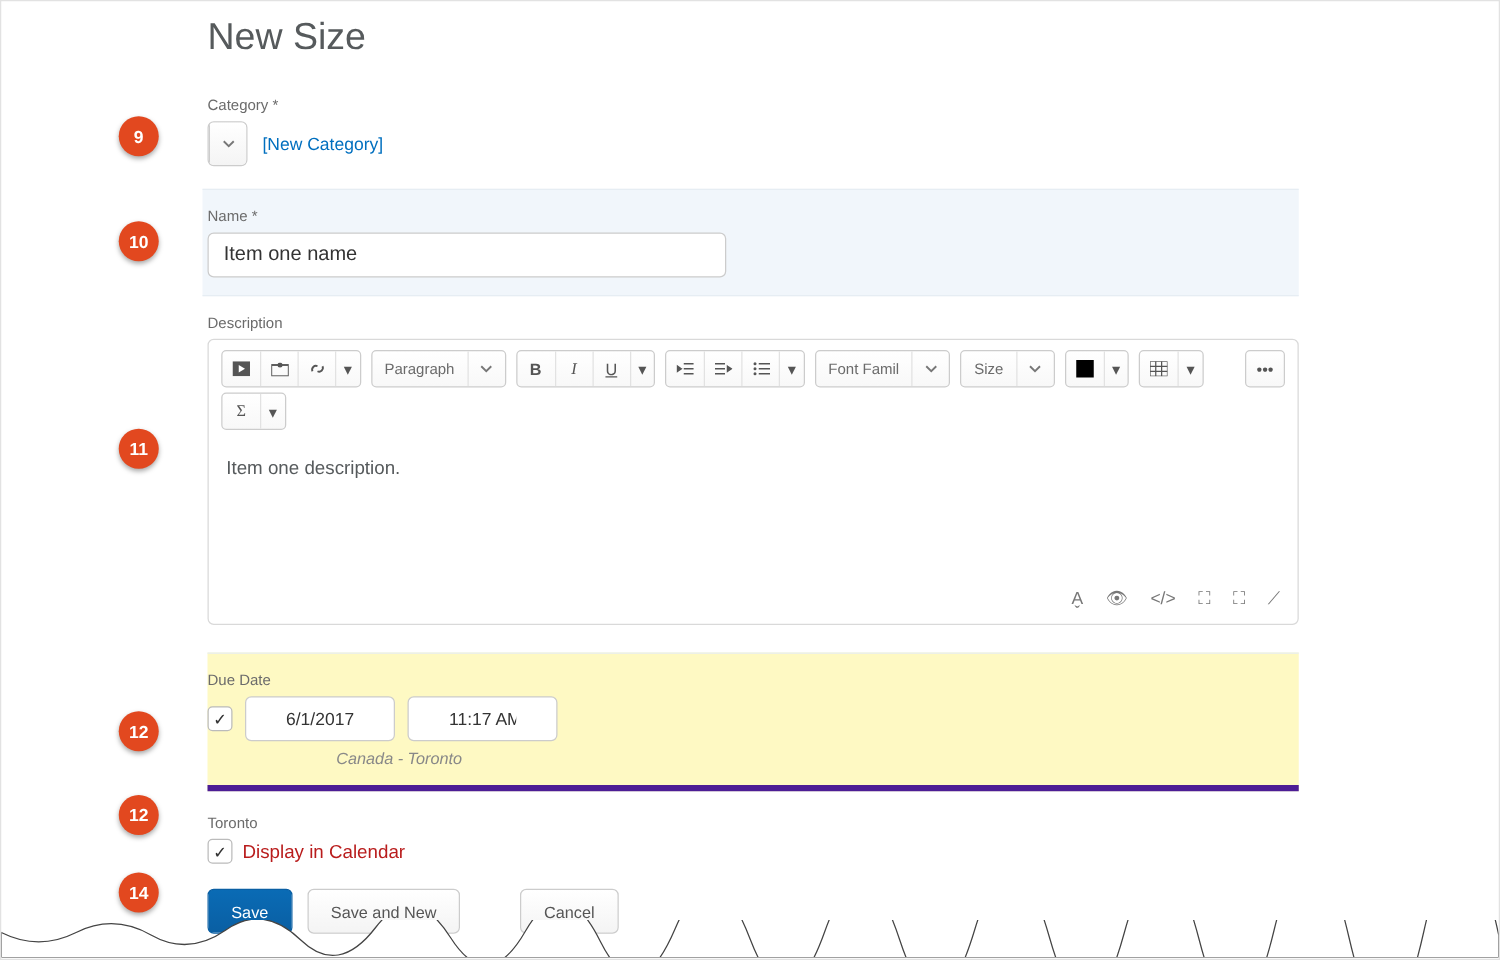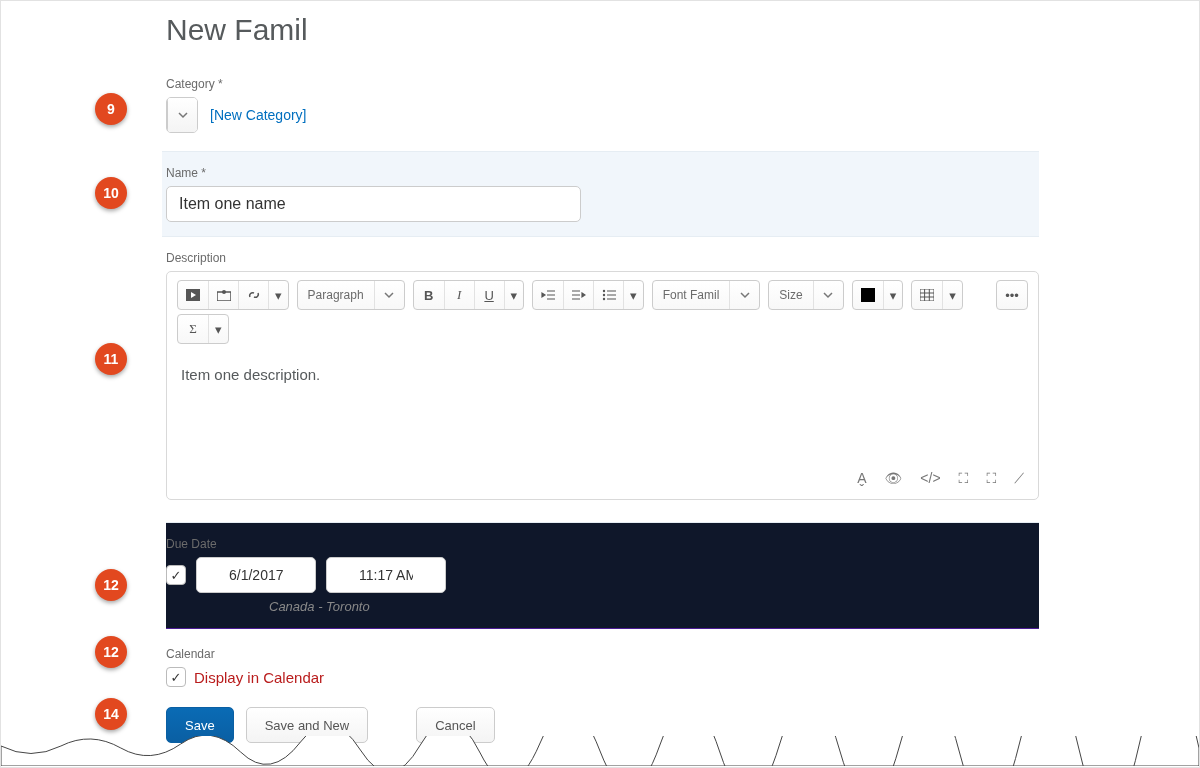--- a/index.html
+++ b/index.html
@@ -129,21 +129,21 @@
     color: #565a5c;
   }
   .rte-footer {
     display: flex;
     justify-content: flex-end;
     gap: 18px;
     padding: 6px 14px 12px 14px;
     color: #777;
     font-size: 14px;
   }
-  .duedate-section { background: #0f172a; padding: 14px 0; border-top: 1px solid #e6edf3; border-bottom: 1px solid #4c1d95; }
+  .duedate-section { background: #fef9c3; padding: 14px 0; border-top: 1px solid #e6edf3; border-bottom: 5px solid #4c1d95; }
   .check-inline {
     display: inline-flex;
     align-items: center;
     gap: 8px;
   }
   .checkbox-box {
     width: 20px; height: 20px;
     border: 1px solid #bbb;
     border-radius: 4px;
     background: #fff;
@@ -214,21 +214,21 @@
   }
   figure.torn { position:absolute; left:0; right:0; bottom:-2px; margin:0; }
   svg.chev { width: 10px; height: 10px; }
 </style>
 </head>
 <body>
 
 <div class="outer">
 
   <div class="content">
-    <h1>New Famil</h1>
+    <h1>New Size</h1>
 
     <span class="section-label required">Category</span>
     <div class="category-row">
       <div class="select-wrap">
         <span class="select-btn">
           <svg class="chev" viewBox="0 0 10 10">
               <path d="M1 3 L5 7 L9 3" stroke="#777" fill="none" stroke-width="1.5"></path>
             </svg>
         </span>
       </div>
@@ -357,21 +357,21 @@
       <span class="section-label">Due Date</span>
       <div class="duedate-row">
         <span class="checkbox-box">✓</span>
         <input class="date-input" type="text" value="6/1/2017" style="">
         <input class="time-input" type="text" value="11:17 AM" style="">
       </div>
       <div class="tz">Canada - Toronto</div>
     </div>
 
     <div style="margin-top:18px;">
-      <span class="section-label">Calendar</span>
+      <span class="section-label">Toronto</span>
       <div class="check-inline">
         <span class="checkbox-box">✓</span>
         <span style="font-size:15px;color:#b91c1c;">Display in Calendar</span>
       </div>
     </div>
 
     <div class="btn-row">
       <span class="btn primary">Save</span>
       <span class="btn">Save and New</span>
       <span class="btn" style="margin-left:36px;">Cancel</span>

